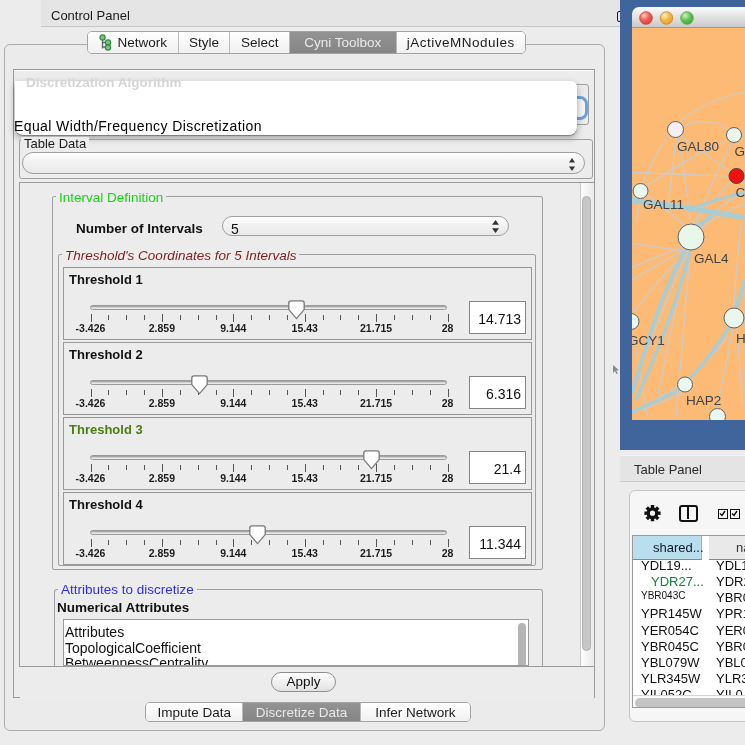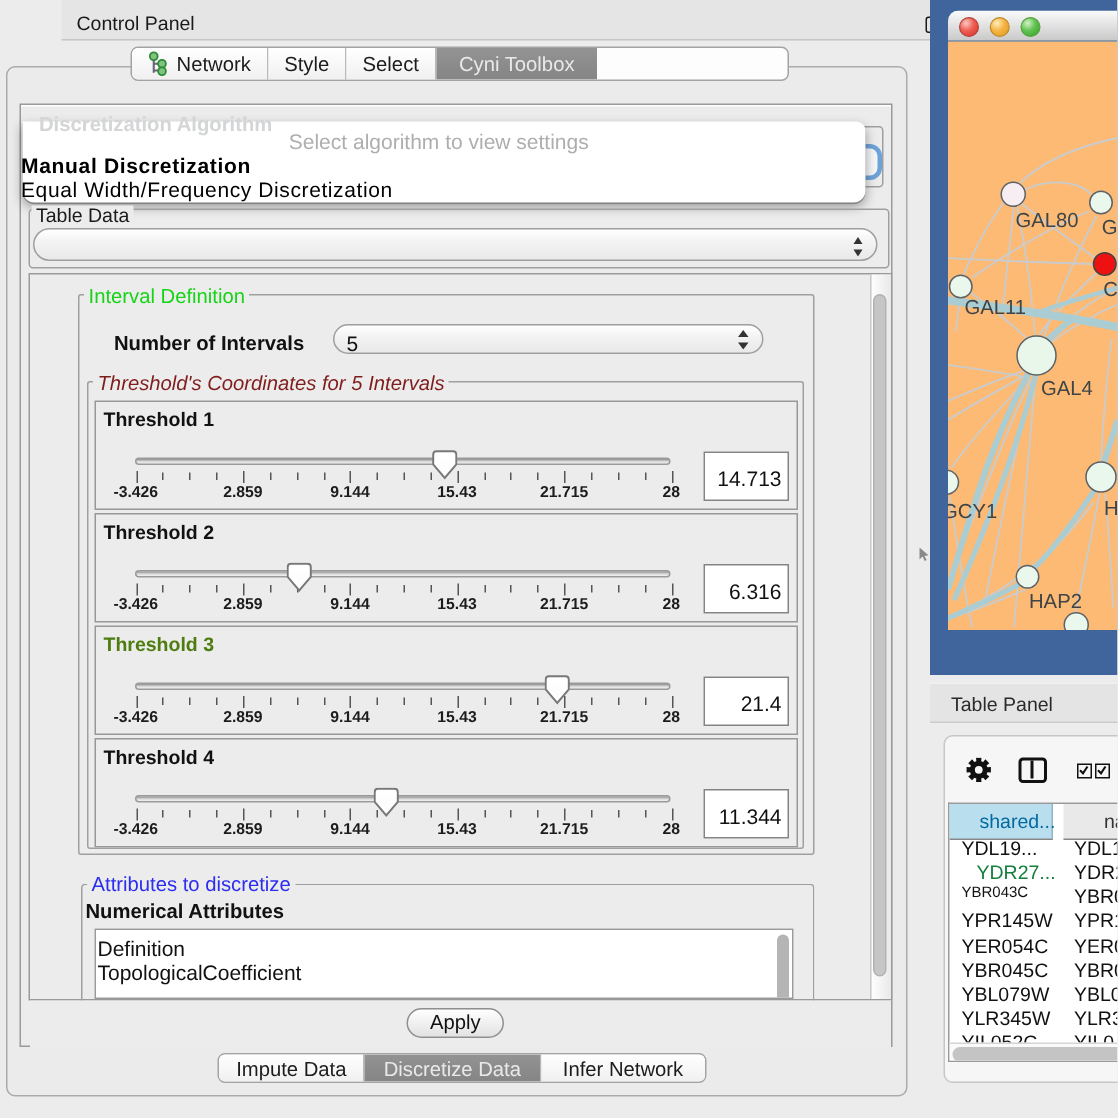--- a/index.html
+++ b/index.html
@@ -42,28 +42,27 @@
     <svg width="14" height="17" viewBox="0 0 14 17" style="margin-right:5px;">
       <path d="M3.5 4 V14.5 M3.5 8.5 H8 M3.5 13 H8" stroke="#667" stroke-width="1.4" fill="none"></path>
       <circle cx="3.5" cy="3.5" r="2.6" fill="#7ec47e" stroke="#2e8b3a" stroke-width="1.2"></circle>
       <circle cx="9" cy="8.5" r="2.6" fill="#7ec47e" stroke="#2e8b3a" stroke-width="1.2"></circle>
       <circle cx="9" cy="13.5" r="2.6" fill="#7ec47e" stroke="#2e8b3a" stroke-width="1.2"></circle>
     </svg>
     Network</div>
   <div style="width:52px;">Style</div>
   <div style="width:60px;">Select</div>
   <div class="sel" style="width:107px;">Cyni Toolbox</div>
+  <div style="width:129px;letter-spacing:0.5px;">jActiveMNodules</div>
 </div>
 
 <div class="grp" style="left:19px;top:84px;width:570px;height:41px;"></div>
 <div class="abs" style="left:560px;top:96px;width:28px;height:24px;border:3px solid #6ea3d8;border-radius:8px;background:#f4f6f8;"></div>
 
 <div class="abs" style="left:14.5px;top:81px;width:562px;height:54px;background:#ffffff;border-radius:0 6px 8px 8px;box-shadow:0 1px 0 rgba(90,90,90,0.55), 0 3px 7px rgba(0,0,0,0.35);">
-  <span class="abs" style="left:178px;top:5px;font-size:14px;color:#aeaeae;">Select algorithm to view settings</span>
-  <span class="abs" style="left:-0.5px;top:21px;font-size:14px;font-weight:bold;letter-spacing:0.45px;color:#000;">Manual Discretization</span>
   <span class="abs" style="left:-0.5px;top:37px;font-size:14px;letter-spacing:0.4px;color:#000;">Equal Width/Frequency Discretization</span>
 </div>
 <span class="abs" style="left:26px;top:75px;font-size:13.5px;font-weight:bold;color:#d4d5d6;">Discretization Algorithm</span>
 
 <div class="grp" style="left:19px;top:139px;width:574px;height:40px;"></div>
 <span class="grptitle" style="left:21px;top:137px;font-size:13px;color:#1a1a1a;">Table Data</span>
 <div class="combo" style="left:22px;top:152px;width:563px;height:22px;">
   <svg class="abs" style="right:8px;top:4.5px;" width="8" height="13" viewBox="0 0 8 13">
     <path d="M4 0 L7 4.6 H1 Z" fill="#333"></path>
       <path d="M4 13 L1 8.4 H7 Z" fill="#333"></path>
@@ -229,22 +228,23 @@
       <path d="M3 0.8 H14 Q16.2 0.8 16.2 3 V9.6 L8.5 18.6 L0.8 9.6 V3 Q0.8 0.8 3 0.8 Z" fill="#fdfdfd" stroke="#787878" stroke-width="1.3"></path>
       <path d="M2.5 2 H14.5 V6 H2.5 Z" fill="#ffffff"></path>
     </svg>
     <div class="vbox" style="left:469px;top:526px;">11.344</div>
   </div>
 
 <div class="grp" style="left:54px;top:589px;width:489px;height:85px;border-bottom:none;"></div>
 <span class="grptitle" style="left:58px;top:583px;font-size:13.5px;color:#2d2df0;">Attributes to discretize</span>
 <span class="abs" style="left:57px;top:600px;font-size:13.5px;font-weight:bold;color:#111;">Numerical Attributes</span>
 <div class="abs" style="left:63px;top:619px;width:466px;height:47px;background:#fff;border:1px solid #9a9a9a;overflow:hidden;">
-  <span class="abs" style="left:1px;top:4px;font-size:14px;color:#111;">Definition</span>
+  <span class="abs" style="left:1px;top:4px;font-size:14px;color:#111;">Attributes</span>
   <span class="abs" style="left:1px;top:19.5px;font-size:14px;color:#111;">TopologicalCoefficient</span>
+  <span class="abs" style="left:1px;top:35px;font-size:14px;color:#111;">BetweennessCentrality</span>
   <div class="abs" style="right:2px;top:3px;width:8px;height:60px;background:#b5b5b5;border-radius:4px;"></div>
 </div>
 
 <div class="abs" style="left:20px;top:667px;width:574px;height:31px;background:#ececec;"></div>
 
 <div class="abs" style="left:271px;top:672px;width:65px;height:20px;border:1px solid #8f8f8f;border-radius:10px;background:linear-gradient(#ffffff,#e2e2e2);text-align:center;font-size:13.5px;color:#111;line-height:18px;">Apply</div>
 
 <div class="seg" style="left:145px;top:702px;width:326px;height:20px;">
   <div style="width:98px;">Impute Data</div>
   <div class="sel" style="width:118px;">Discretize Data</div>
@@ -362,21 +362,21 @@
       <path d="M1 3.5 L3 5.5 L6 1" stroke="#111" stroke-width="1.4" fill="none"></path>
     </svg>
 </div>
 <div class="abs" style="left:730px;top:509px;width:10px;height:10px;border:1.6px solid #111;">
   <svg width="7" height="7" viewBox="0 0 7 7" style="position:absolute;left:0;top:0;">
       <path d="M1 3.5 L3 5.5 L6 1" stroke="#111" stroke-width="1.4" fill="none"></path>
     </svg>
 </div>
 
 <div class="abs" style="left:632px;top:535px;width:113px;height:173px;border:1px solid #9a9a9a;border-right:none;background:#fff;overflow:hidden;">
-  <div class="abs" style="left:0;top:0;width:69px;height:24px;background:#b9dfee;border-right:1px solid #8fb6c6;border-bottom:1px solid #888;font-size:13px;color:#0369a1;line-height:24px;padding-left:20px;">shared...</div>
+  <div class="abs" style="left:0;top:0;width:69px;height:24px;background:#b9dfee;border-right:1px solid #8fb6c6;border-bottom:1px solid #888;font-size:13px;color:#0f172a;line-height:24px;padding-left:20px;">shared...</div>
   <div class="abs" style="left:76px;top:0;width:40px;height:24px;background:#e9e9e9;border-bottom:1px solid #888;font-size:13px;color:#333;line-height:24px;padding-left:27px;">na</div>
   <div id="rows">
       <span class="abs" style="left:8px;top:22.0px;font-size:13px;color:#111;">YDL19...</span>
       <span class="abs" style="left:83px;top:22.0px;font-size:13px;color:#111;">YDL1</span>
       <span class="abs" style="left:18px;top:38.1px;font-size:13px;color:#15803d;">YDR27...</span>
       <span class="abs" style="left:83px;top:38.1px;font-size:13px;color:#111;">YDR2</span>
       <span class="abs" style="left:8px;top:54.3px;font-size:10px;color:#111;">YBR043C</span>
       <span class="abs" style="left:83px;top:54.3px;font-size:13px;color:#111;">YBR0</span>
       <span class="abs" style="left:8px;top:70.4px;font-size:13px;color:#111;">YPR145W</span>
       <span class="abs" style="left:83px;top:70.4px;font-size:13px;color:#111;">YPR1</span>

